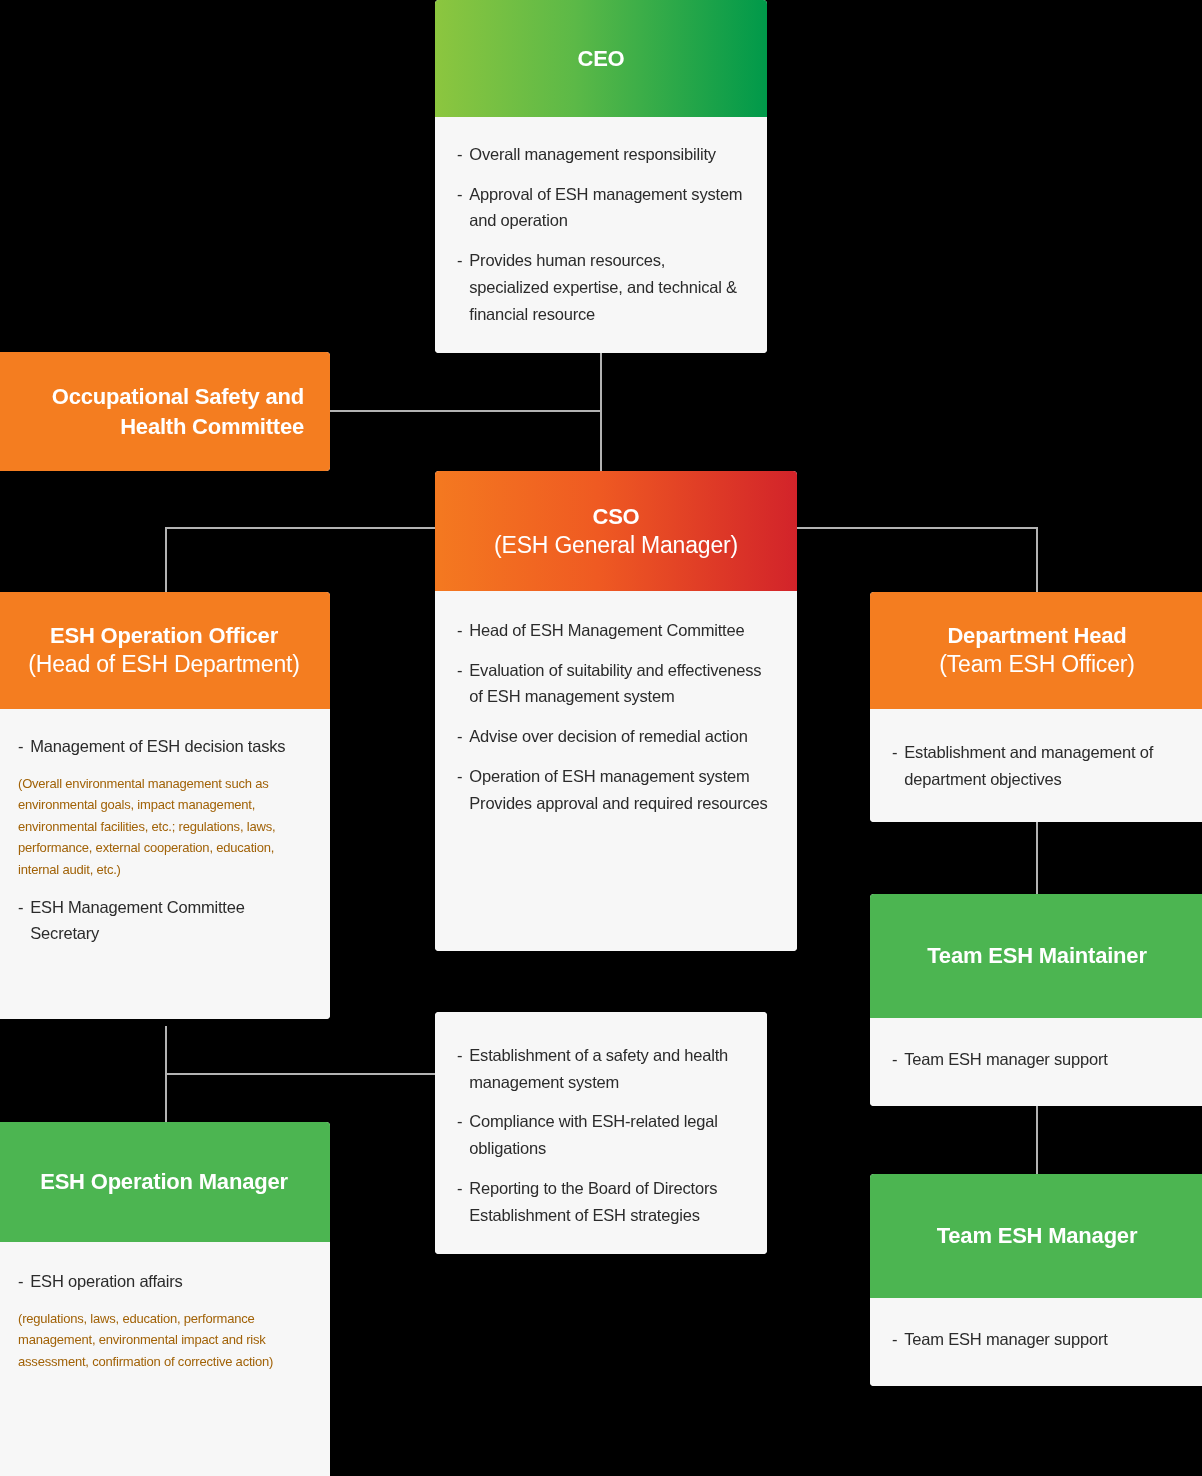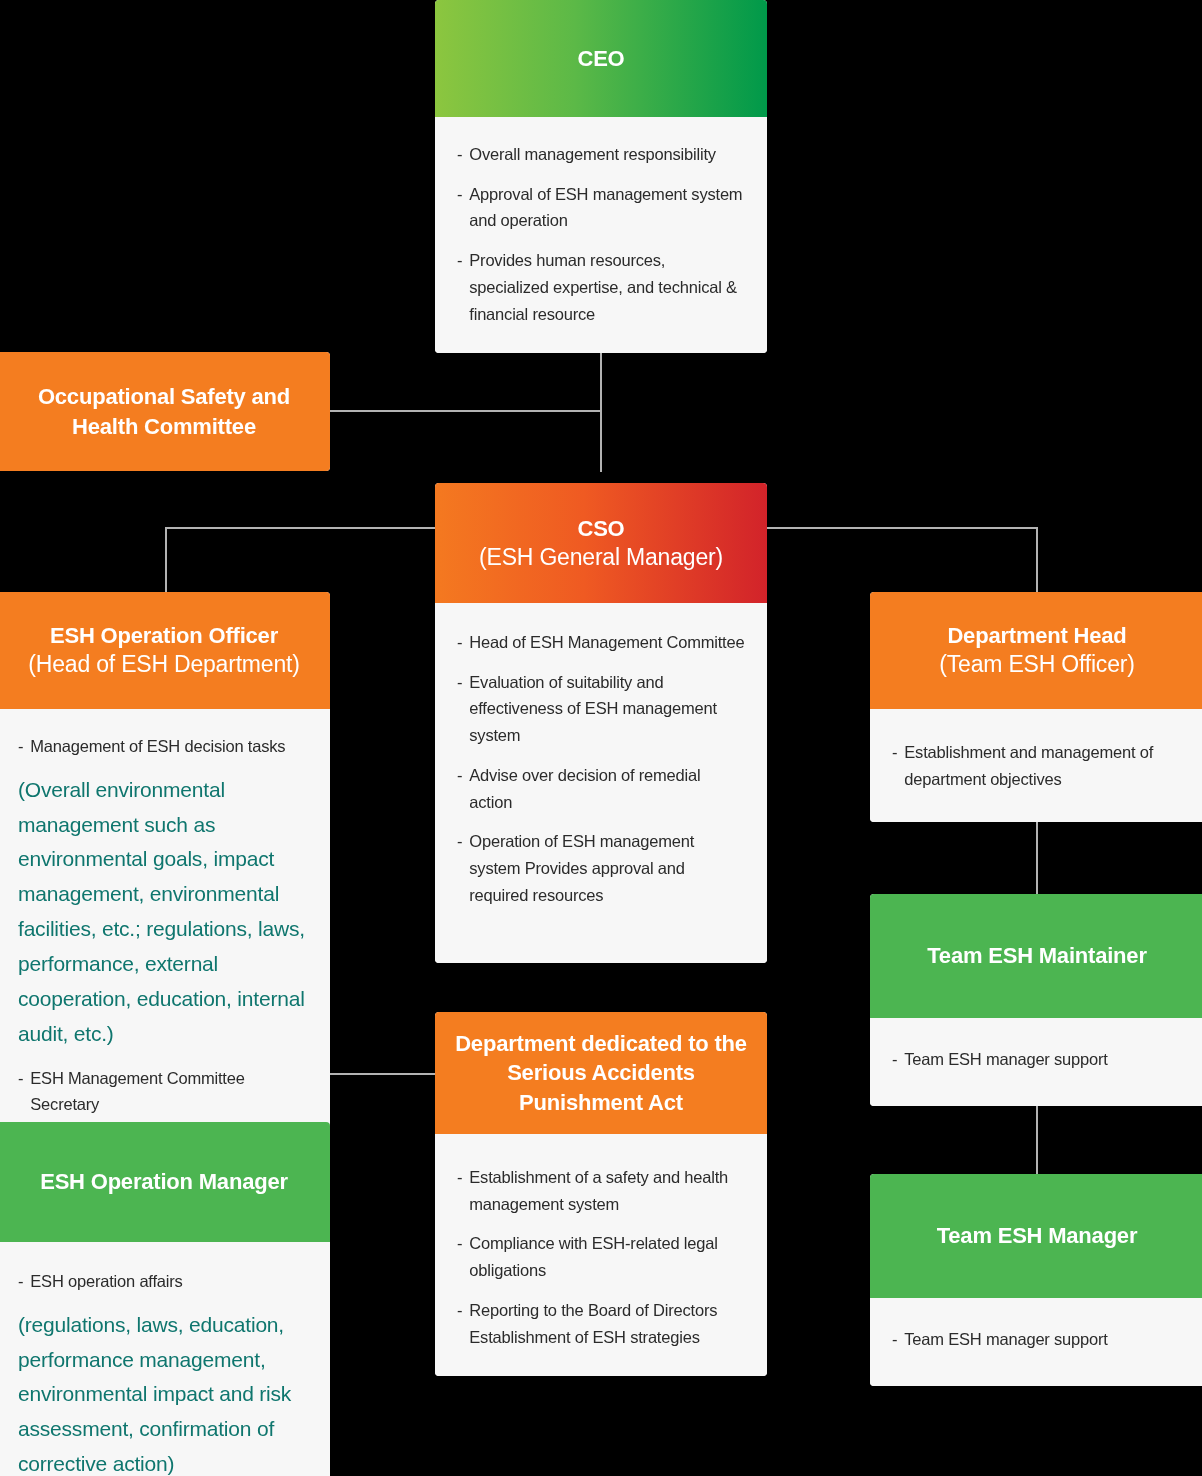--- a/index.html
+++ b/index.html
@@ -38,23 +38,23 @@
     background: #f7f7f7;
     box-shadow: 0 0 0 0 rgba(0,0,0,0);
   }
   .card .head {
     box-sizing: border-box;
     width: 100%;
     display: flex;
     flex-direction: column;
     align-items: center;
     justify-content: center;
-    text-align: center;
+    text-align: right;
     color: #ffffff;
-    padding: 10px 14px;
+    padding: 10px 26px;
   }
   .card .head .title {
     font-size: 22px;
     font-weight: bold;
     line-height: 1.32;
     letter-spacing: -0.2px;
   }
   .card .head .subtitle {
     font-size: 23px;
     font-weight: normal;
@@ -74,43 +74,43 @@
     margin-bottom: 13px;
     letter-spacing: -0.2px;
   }
   .bullet:last-child { margin-bottom: 0; }
   .bullet .dash {
     flex: 0 0 auto;
     margin-right: 7px;
   }
   .bullet .txt { flex: 1 1 auto; }
   .note {
-    font-size: 21px;
+    font-size: 13px;
     line-height: 1.66;
-    color: #0f766e;
+    color: #a16207;
     letter-spacing: -0.2px;
     margin-bottom: 13px;
   }
   .note:last-child { margin-bottom: 0; }
 
   
   .head-green-grad { background: linear-gradient(90deg, #8cc63f 0%, #5cb947 42%, #00994a 100%); }
   .head-orange-red-grad { background: linear-gradient(90deg, #f47920 0%, #ef5a22 45%, #d2232a 100%); }
   .head-orange { background: #f47d20; }
   .head-green { background: #4cb551; }
 
   
   #card-ceo      { left: 435px; top: 0px;    width: 332px; }
   #card-ceo .head   { height: 117px; }
   #card-ceo .body   { min-height: 233px; padding-top: 24px; }
 
   #card-oshc     { left: -2px; top: 352px;  width: 332px; height: 119px; border-radius: 0 4px 4px 0; }
   #card-oshc .head  { height: 119px; }
 
-  #card-cso      { left: 435px; top: 471px;  width: 332px; margin-top: 12px; }
+  #card-cso      { left: 435px; top: 471px;  width: 362px; }
   #card-cso .head   { height: 120px; }
   #card-cso .body   { min-height: 360px; }
 
   #card-esh-officer { left: -2px; top: 592px; width: 332px; border-radius: 0 4px 4px 0; }
   #card-esh-officer .head { height: 117px; }
   #card-esh-officer .body { min-height: 310px; padding: 24px 24px 28px 20px; }
 
   #card-dept-head { left: 870px; top: 592px; width: 334px; border-radius: 4px 0 0 4px; }
   #card-dept-head .head { height: 117px; }
   #card-dept-head .body { min-height: 113px; padding: 30px 22px 30px 22px; }
@@ -242,23 +242,20 @@
     </div>
     <div class="body">
       <div class="bullet">
         <span class="dash">-</span>
         <span class="txt">Team ESH manager support</span>
       </div>
     </div>
   </div>
 
   <div class="card" id="card-serious">
-    <div class="head head-orange">
-      <div class="title">Department dedicated to the Serious Accidents Punishment Act</div>
-    </div>
     <div class="body">
       <div class="bullet">
         <span class="dash">-</span>
         <span class="txt">Establishment of a safety and health management system</span>
       </div>
       <div class="bullet">
         <span class="dash">-</span>
         <span class="txt">Compliance with ESH-related legal obligations</span>
       </div>
       <div class="bullet">

